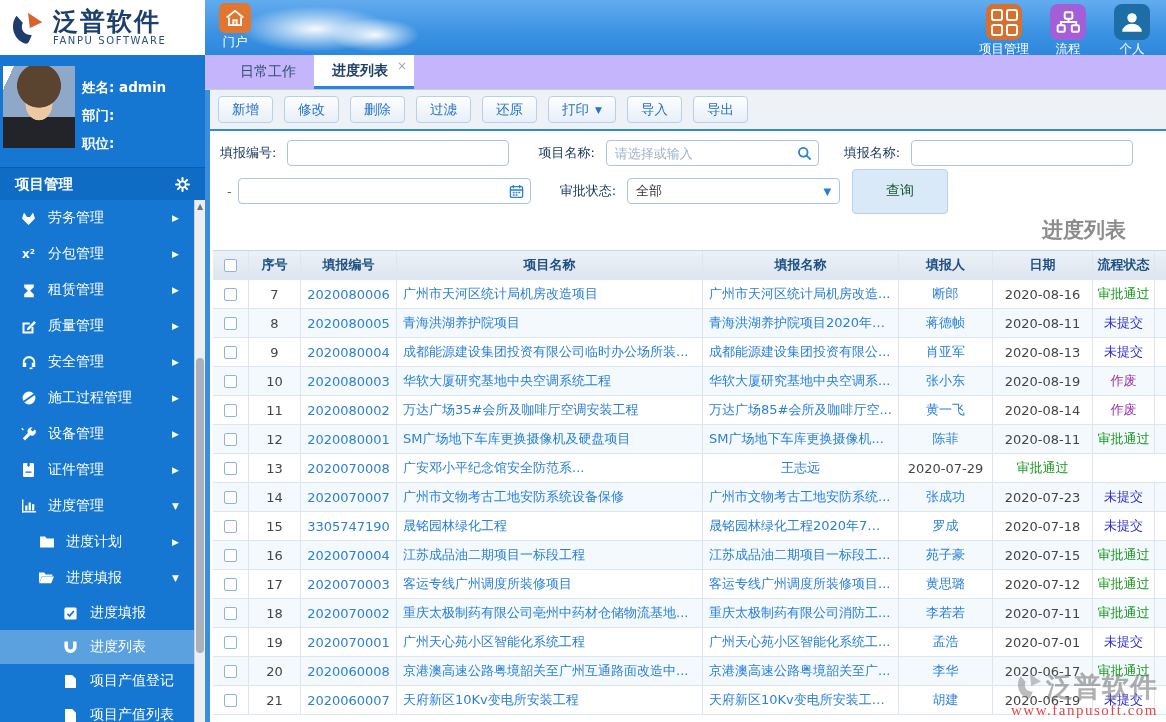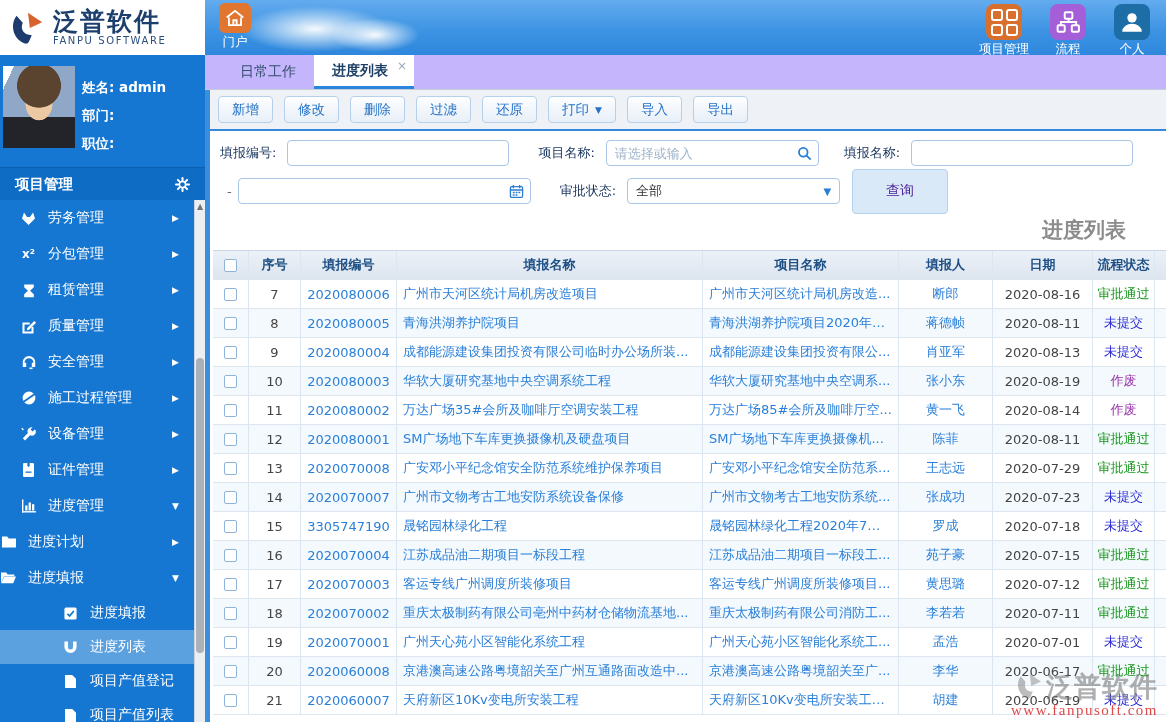--- a/index.html
+++ b/index.html
@@ -31,21 +31,21 @@
       radial-gradient(ellipse at 50% 46%,#ecc9a2 0 26%,transparent 27%),
       linear-gradient(180deg,#8fa8c8 0 62%,#23242a 62%);}
   .p-lines{position:absolute;left:82px;top:18px;font-size:13.5px;line-height:28px;font-weight:bold}
   .section{height:33px;background:#0e6cc4;border-top:1px solid #0a5fb0;display:flex;align-items:center;padding:0 15px;font-weight:bold;font-size:14.5px}
   .gear{margin-left:auto;cursor:pointer;display:flex}
   .menu{position:relative;height:522px;overflow:hidden}
   .mi{display:flex;align-items:center;height:36px;cursor:pointer;font-size:14px}
   .mi.l3{height:34px}
   .mi .ic{width:17px;display:flex;justify-content:center;margin-right:11px}
   .mi.l1{padding-left:20px}
-  .mi.l2{}
+  .mi.l2{padding-left:38px}
   .mi.l3{padding-left:62px}
   .mi .arr{margin-left:auto;margin-right:26px;font-size:9px}
   .mi.active{background:rgba(255,255,255,.3)}
   .x2i{font-size:12px;font-weight:bold;color:#fff;line-height:14px}
   
   .sb-track{position:absolute;right:0;top:145px;bottom:0;width:11px;background:#eceff2;border-left:1px solid #ccd3da}
   .sb-up{height:13px;font-size:8px;color:#6d747c;text-align:center;line-height:13px;cursor:pointer}
   .sb-thumb{position:absolute;left:1px;right:1px;top:158px;height:295px;background:#abb1b8;border-radius:4px;cursor:pointer}
 
   
@@ -62,21 +62,21 @@
   .filters{padding:7px 0 0 6px;font-size:13px;color:#16335c}
   .frow{display:flex;align-items:center;height:30px;margin-bottom:8px}
   .flabel{margin-right:11px}
   .inp{height:26px;border:1px solid #a9c7e5;border-radius:4px;background:#fff;padding:0 8px;font-size:13px;color:#333;outline:none}
   .inp::placeholder{color:#9fb4ca}
   .iwrap{position:relative;display:flex;align-items:center}
   .iwrap .tailicon{position:absolute;right:7px;display:flex;cursor:pointer}
   .dash{color:#666;margin:0 6px 0 11px}
   .select{height:26px;width:213px;border:1px solid #a9c7e5;border-radius:4px;background:#fff;display:flex;align-items:center;padding:0 8px;color:#333;cursor:pointer;position:relative}
   .select .caret{position:absolute;right:8px;color:#2a7fd4;font-size:10px}
-  .qbtn{height:45px;width:96px;margin-left:12px;background:#d9e9f8;border:1px solid #b5d2ee;border-radius:4px;color:#4c1d95;font-size:14px;display:flex;align-items:center;justify-content:center;cursor:pointer}
+  .qbtn{height:45px;width:96px;margin-left:12px;background:#d9e9f8;border:1px solid #b5d2ee;border-radius:4px;color:#14532d;font-size:14px;display:flex;align-items:center;justify-content:center;cursor:pointer}
 
   .list-title{text-align:right;padding-right:40px;font-size:21px;font-weight:bold;color:#8c8c8c;height:36px;line-height:32px}
 
   .grid{font-size:13px;margin-left:3px}
   .trow{display:grid;grid-template-columns:36px 52px 96px 306px 196px 94px 100px 62px 1fr;height:29px;border-bottom:1px solid #dce6f1;align-items:center}
   .thead{height:30px;background:linear-gradient(#ebf1f7,#dde5ef);color:#1d4f85;font-weight:bold;border-top:1px solid #c9d6e5}
   .c{padding:0 6px;overflow:hidden;white-space:nowrap;text-overflow:ellipsis;height:100%;display:flex;align-items:center;border-right:1px solid #dce6f1}
   .c.center{justify-content:center}
   .c:last-child{border-right:none}
   .tbody .trow:nth-child(even){background:#f3f9fd}
@@ -402,22 +402,22 @@
 
     <div class="list-title">进度列表</div>
 
     <div class="grid">
       <div class="trow thead">
         <div class="c center">
             <span class="cb"></span>
           </div>
         <div class="c center">序号</div>
         <div class="c center">填报编号</div>
+        <div class="c center">项目名称</div>
         <div class="c center">填报名称</div>
-        <div class="c center">项目名称</div>
         <div class="c center">填报人</div>
         <div class="c center">日期</div>
         <div class="c center">流程状态</div>
         <div class="c"></div>
       </div>
       <div class="tbody">
 
           <div class="trow">
             <div class="c center">
               <span class="cb"></span>
@@ -550,23 +550,20 @@
             <div class="c"></div>
           </div>
 
           <div class="trow">
             <div class="c center">
               <span class="cb"></span>
             </div>
             <div class="c center dim">13</div>
             <div class="c center">
               <span class="lnk">2020070008</span>
-            </div>
-            <div class="c">
-              <span class="lnk" style="overflow:hidden;text-overflow:ellipsis;white-space:nowrap">广安邓小平纪念馆安全防范系统维护保养项目</span>
             </div>
             <div class="c">
               <span class="lnk" style="overflow:hidden;text-overflow:ellipsis;white-space:nowrap">广安邓小平纪念馆安全防范系...</span>
             </div>
             <div class="c center">
               <span class="lnk">王志远</span>
             </div>
             <div class="c center dim">2020-07-29</div>
             <div class="c center" style="color: rgb(24, 152, 29);">审批通过</div>
             <div class="c"></div>

